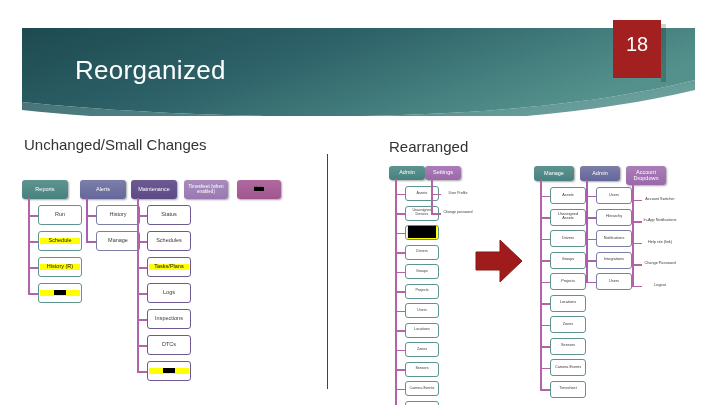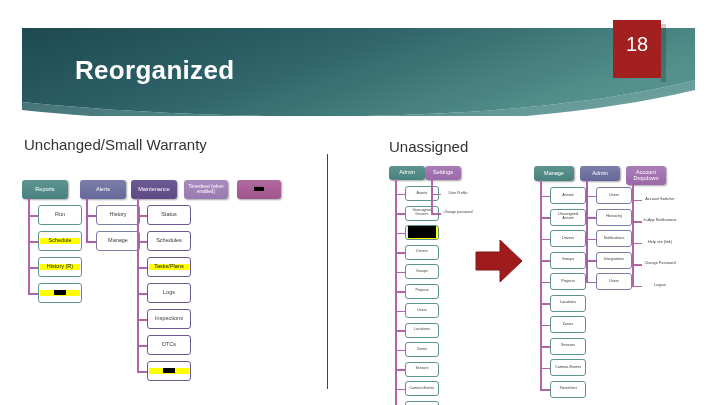--- a/index.html
+++ b/index.html
@@ -6,21 +6,21 @@
   body{
     width:720px;height:405px;overflow:hidden;background:#ffffff;
     font-family:"Liberation Sans", sans-serif;
     position:relative;
   }
   
   .banner-wrap{position:absolute;left:22px;top:28px;width:673px;height:88px;}
   .banner-svg{display:block;}
   .slide-title{
     position:absolute;left:75px;top:55px;
-    font-size:26px;color:#ffffff;letter-spacing:.3px;font-weight:700;
+    font-size:26px;color:#ffffff;letter-spacing:.3px;font-weight:400;
     font-family:"Liberation Sans", sans-serif;white-space:nowrap;
   }
   .slide-number-box{
     position:absolute;left:613px;top:20px;width:48px;height:58px;
     background:#a32020;
   }
   .slide-number-box .shadow{
     position:absolute;left:48px;top:4px;width:5px;height:58px;
     background:rgba(0,0,0,.18);
   }
@@ -96,22 +96,22 @@
     <path d="M0,0 L673,0 L673,52 C500,96 220,96 0,74 Z" fill="url(#gTeal)"></path>
     <path d="M0,74 C220,96 500,96 673,52 L673,62 C500,104 220,104 0,82 Z" fill="url(#gTeal2)" opacity="0.85"></path>
   </svg>
 </div>
 <div class="slide-number-box">
   <div class="shadow"></div>
 </div>
 <div class="slide-number">18</div>
 <div class="slide-title">Reorganized</div>
 
-<div class="sec-heading" id="heading-left">Unchanged/Small Warranty</div>
-<div class="sec-heading" id="heading-right">Unassigned</div>
+<div class="sec-heading" id="heading-left">Unchanged/Small Changes</div>
+<div class="sec-heading" id="heading-right">Rearranged</div>
 <div class="divider"></div>
 
 <div id="diagram-layer">
     <div class="col" style="left: 22px; top: 180px;">
       <div class="hdr teal" style="width: 46px; height: 19px; font-size: 5.5px;">
         <span class="txt">Reports</span>
       </div>
       <div class="vline c-teal" style="left: 6px; top: 18px; height: 95px;"></div>
       <div class="hline c-teal" style="left: 6px; top: 35px; width: 10px;"></div>
       <div class="node b-teal" style="position: absolute; left: 16px; top: 25px; width: 44px; height: 20px; font-size: 5.5px;">

